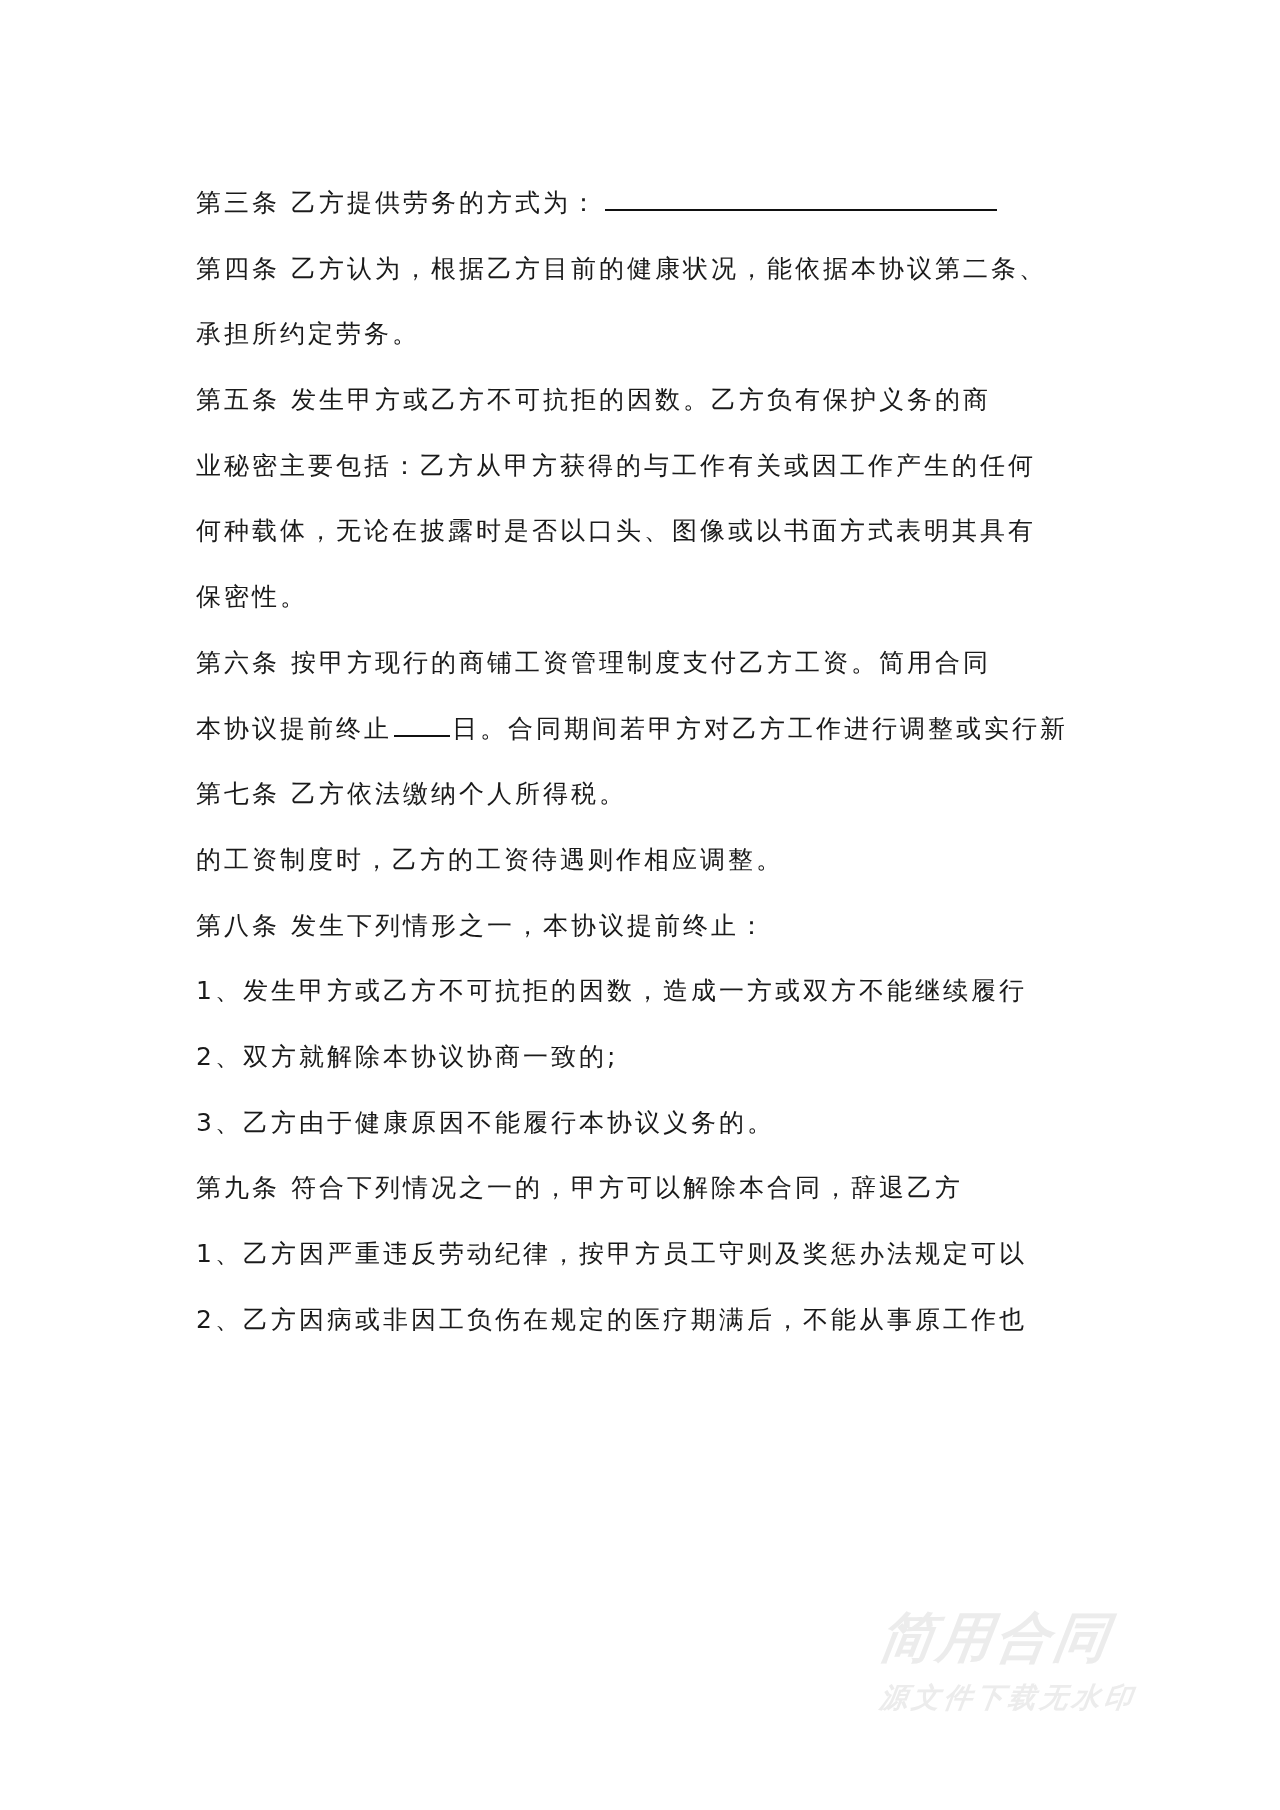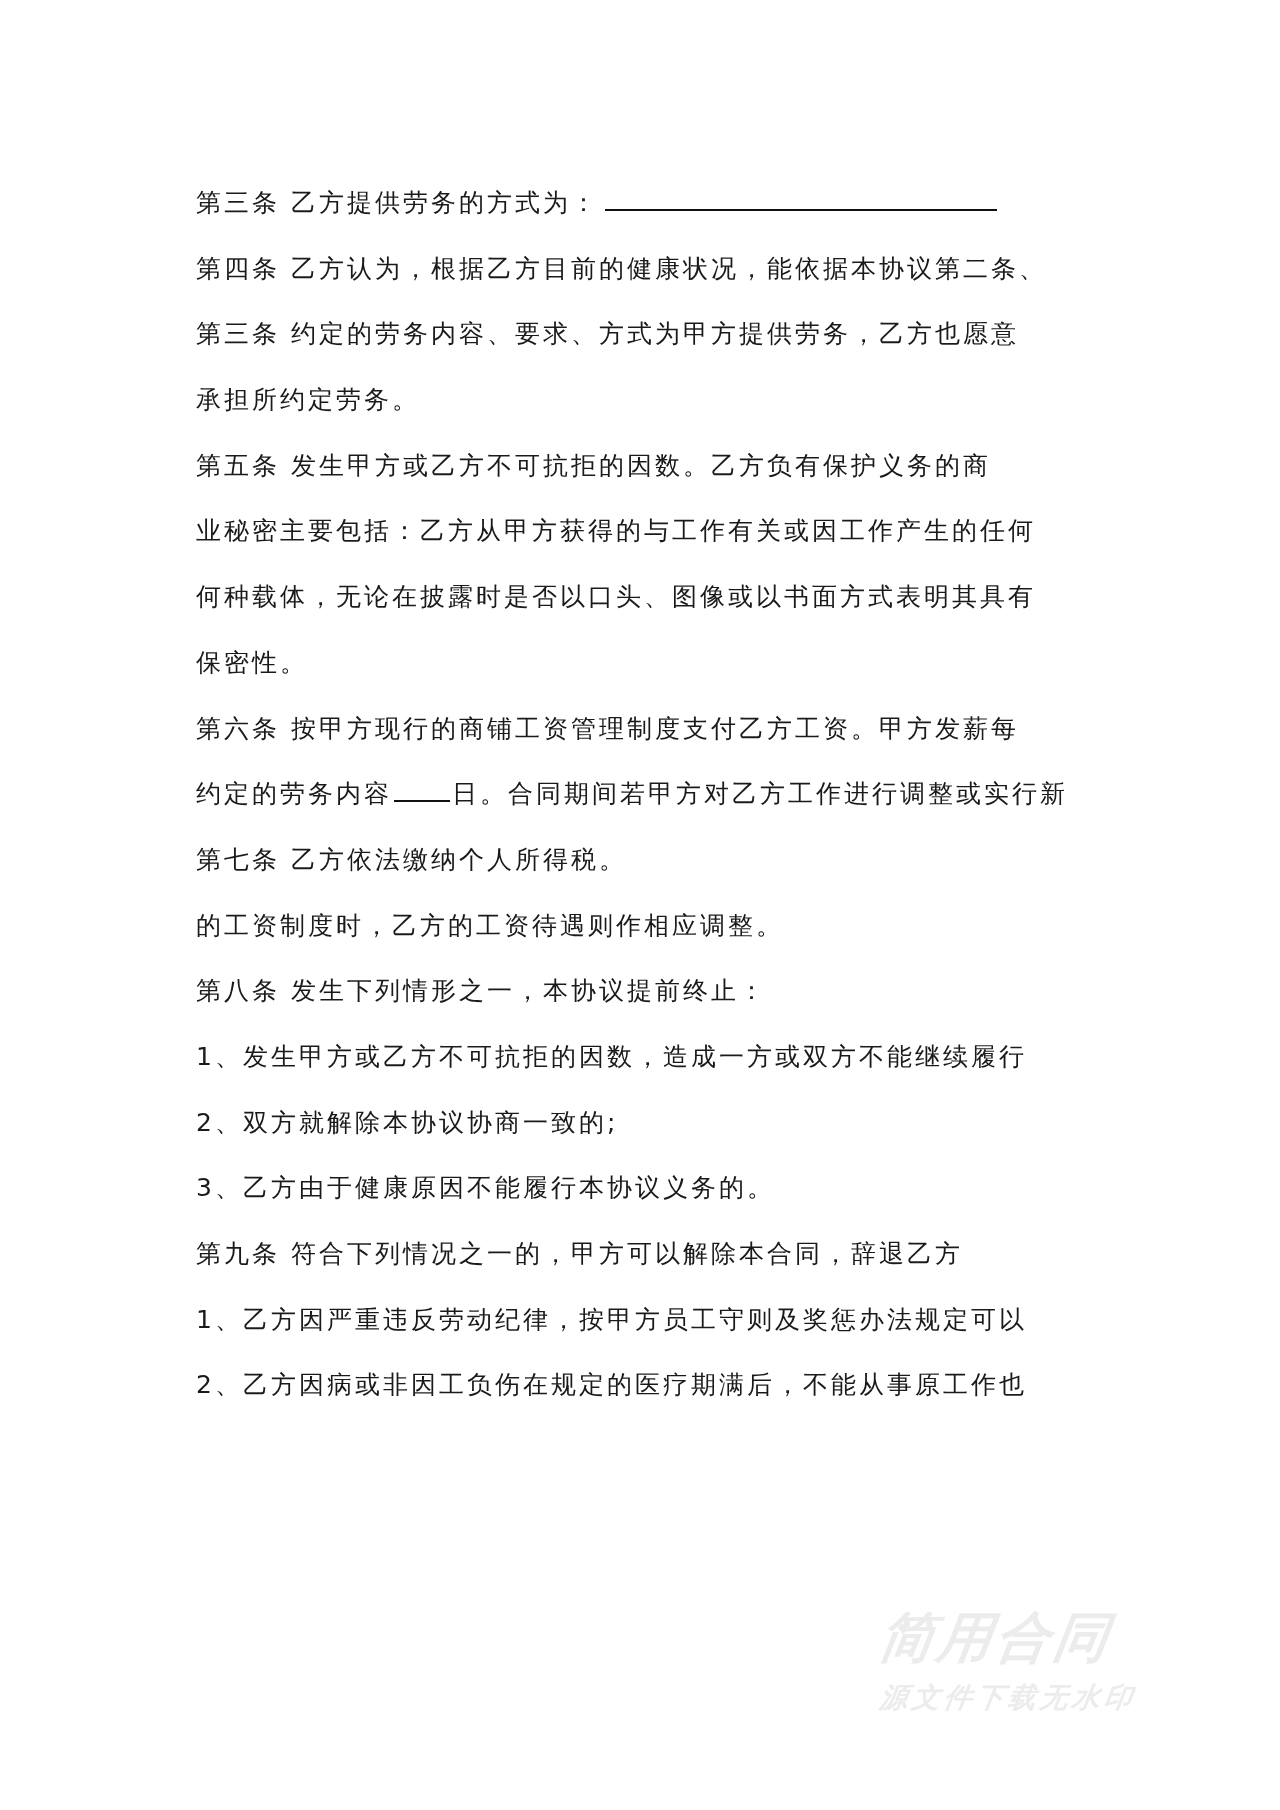--- a/index.html
+++ b/index.html
@@ -61,28 +61,27 @@
     transform: skewX(-8deg);
   }
 </style>
 </head>
 <body>
 
 <div class="page">
   <div class="content">
     <div class="line"><span>第三条 乙方提供劳务的方式为：</span><span class="blank-long"></span></div>
     <div class="line">第四条 乙方认为，根据乙方目前的健康状况，能依据本协议第二条、</div>
-    <div class="line">第三条 约定的劳务内容、要求、方式为甲方提供劳务，乙方也愿意</div>
     <div class="line">承担所约定劳务。</div>
     <div class="line">第五条 发生甲方或乙方不可抗拒的因数。乙方负有保护义务的商</div>
     <div class="line">业秘密主要包括：乙方从甲方获得的与工作有关或因工作产生的任何</div>
     <div class="line">何种载体，无论在披露时是否以口头、图像或以书面方式表明其具有</div>
     <div class="line">保密性。</div>
-    <div class="line">第六条 按甲方现行的商铺工资管理制度支付乙方工资。甲方发薪每</div>
-    <div class="line"><span>约定的劳务内容</span><span class="blank-short"></span><span>日。合同期间若甲方对乙方工作进行调整或实行新</span></div>
+    <div class="line">第六条 按甲方现行的商铺工资管理制度支付乙方工资。简用合同</div>
+    <div class="line"><span>本协议提前终止</span><span class="blank-short"></span><span>日。合同期间若甲方对乙方工作进行调整或实行新</span></div>
     <div class="line">第七条 乙方依法缴纳个人所得税。</div>
     <div class="line">的工资制度时，乙方的工资待遇则作相应调整。</div>
     <div class="line">第八条 发生下列情形之一，本协议提前终止：</div>
     <div class="line">1、发生甲方或乙方不可抗拒的因数，造成一方或双方不能继续履行</div>
     <div class="line">2、双方就解除本协议协商一致的;</div>
     <div class="line">3、乙方由于健康原因不能履行本协议义务的。</div>
     <div class="line">第九条 符合下列情况之一的，甲方可以解除本合同，辞退乙方</div>
     <div class="line">1、乙方因严重违反劳动纪律，按甲方员工守则及奖惩办法规定可以</div>
     <div class="line">2、乙方因病或非因工负伤在规定的医疗期满后，不能从事原工作也</div>
   </div>

